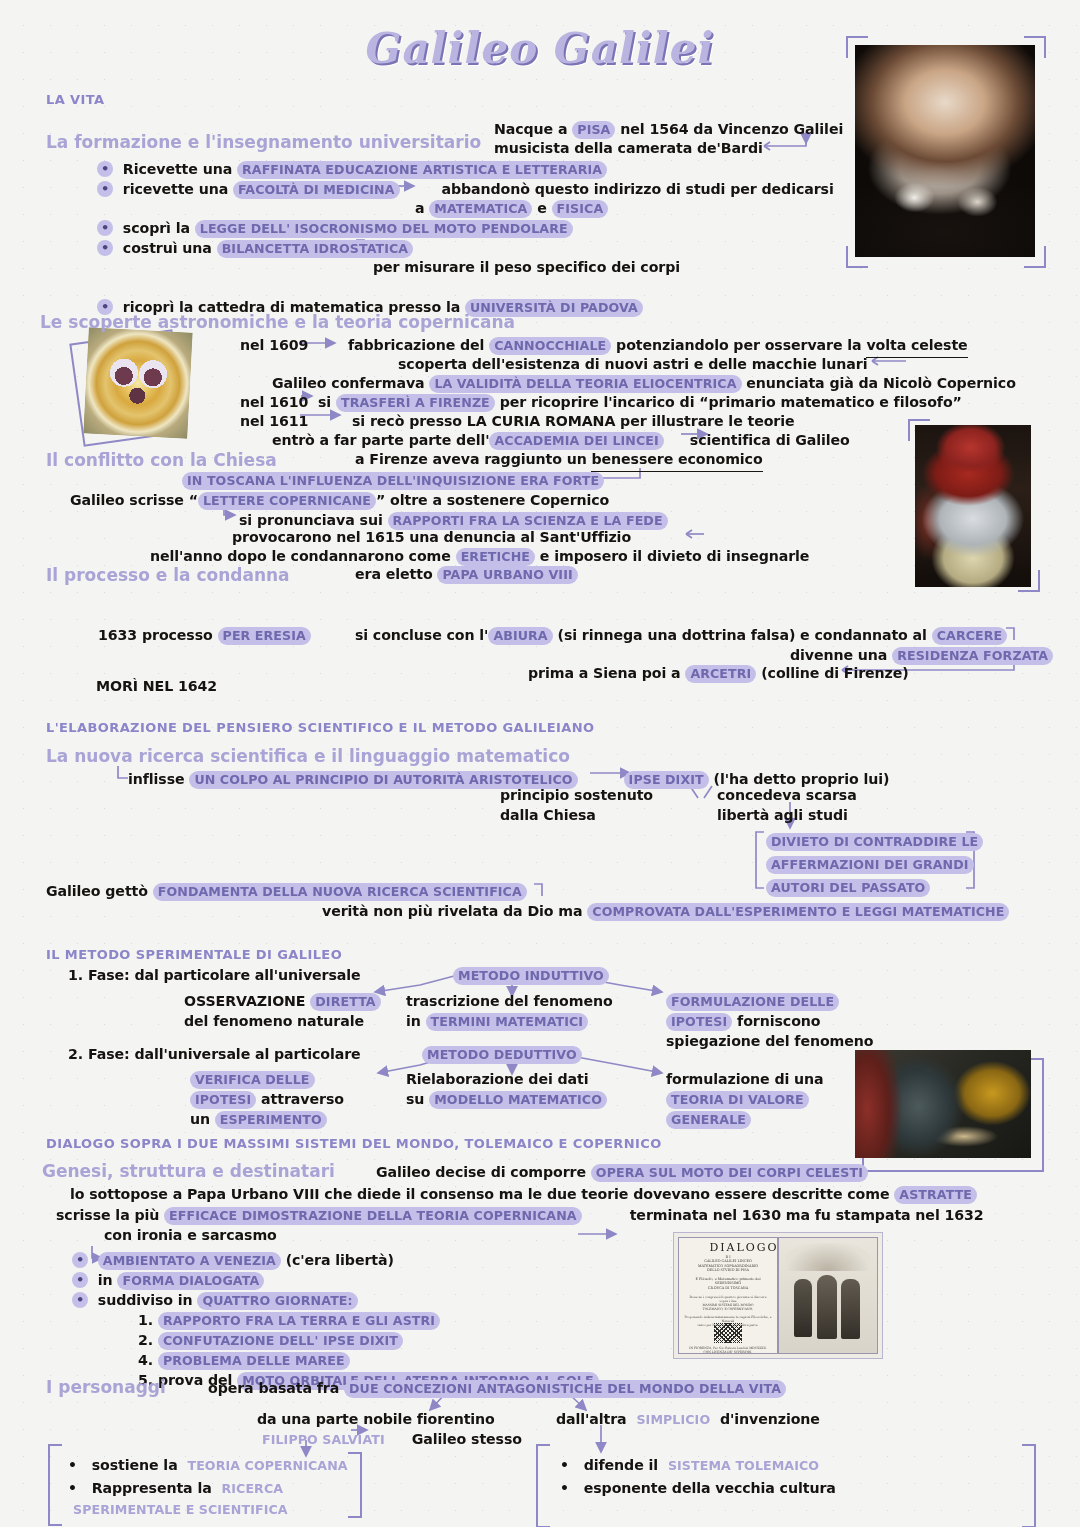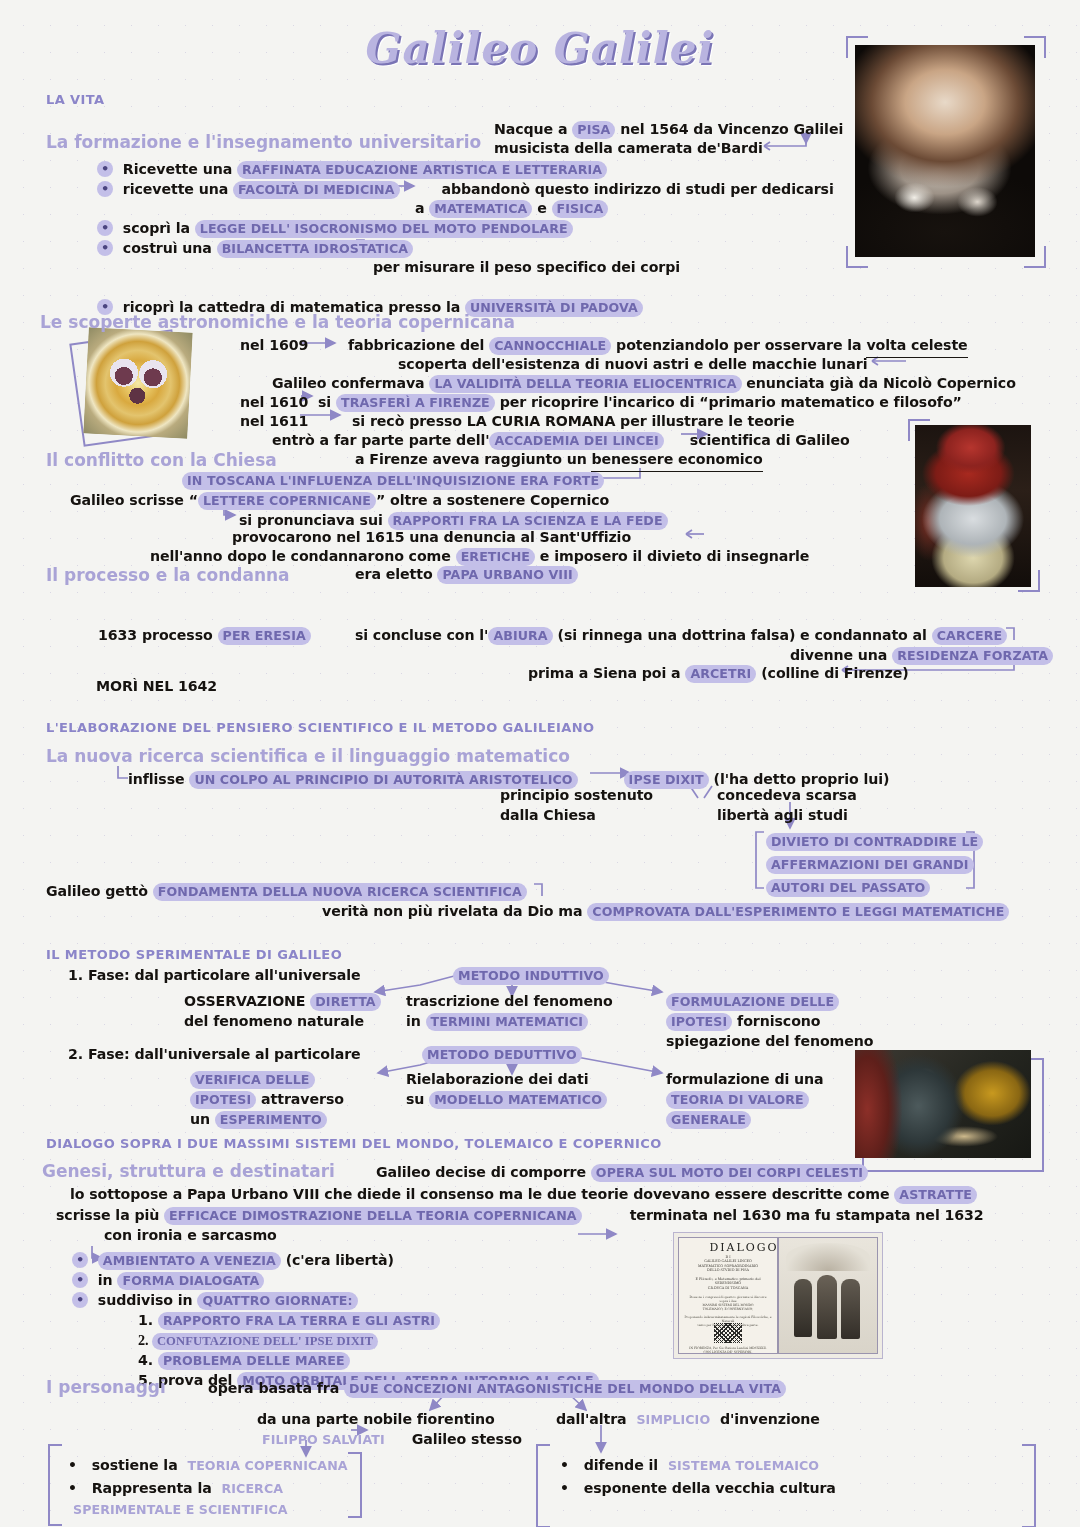--- a/index.html
+++ b/index.html
@@ -448,21 +448,21 @@
     <span>in </span><span class="hl">FORMA DIALOGATA</span>
   </div>
   <div class="abs ln bullet" style="left:72px;top:1291px;">
     <span>suddiviso in </span><span class="hl">QUATTRO GIORNATE:</span>
   </div>
 
   <div class="abs ln" style="left:138px;top:1311px;">
     <span>1.</span>
     <span class="hl">RAPPORTO FRA LA TERRA E GLI ASTRI</span>
   </div>
-  <div class="abs ln" style="left:138px;top:1331px;font-family:Liberation Serif, serif;">
+  <div class="abs ln" style="left:138px;top:1331px;">
     <span>2.</span>
     <span class="hl">CONFUTAZIONE DELL' IPSE DIXIT</span>
   </div>
   <div class="abs ln" style="left:138px;top:1351px;">
     <span>4.</span>
     <span class="hl">PROBLEMA DELLE MAREE</span>
   </div>
   <div class="abs ln" style="left:138px;top:1371px;">
     <span>5.</span>
     <span>prova del </span><span class="hl">MOTO ORBITALE DELL ATERRA INTORNO AL SOLE</span>

